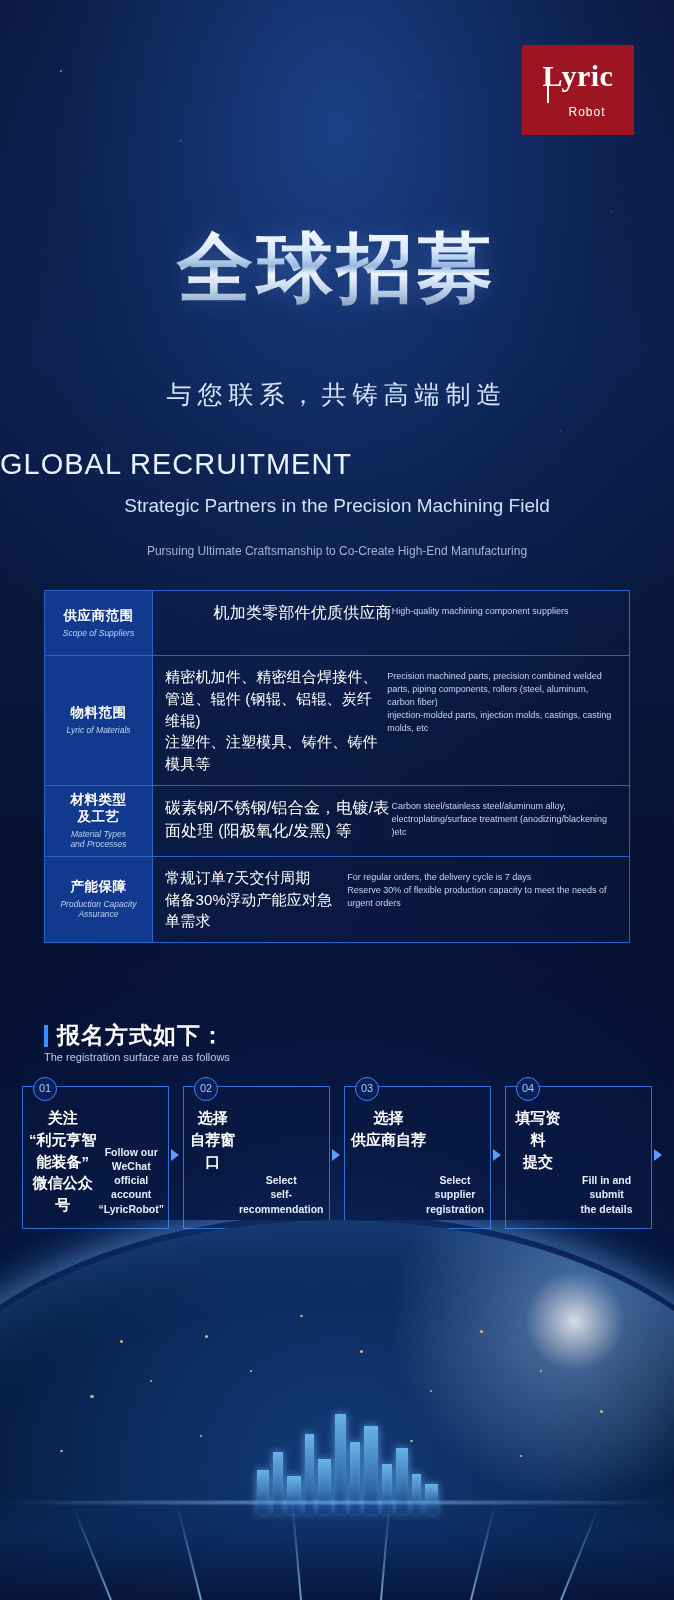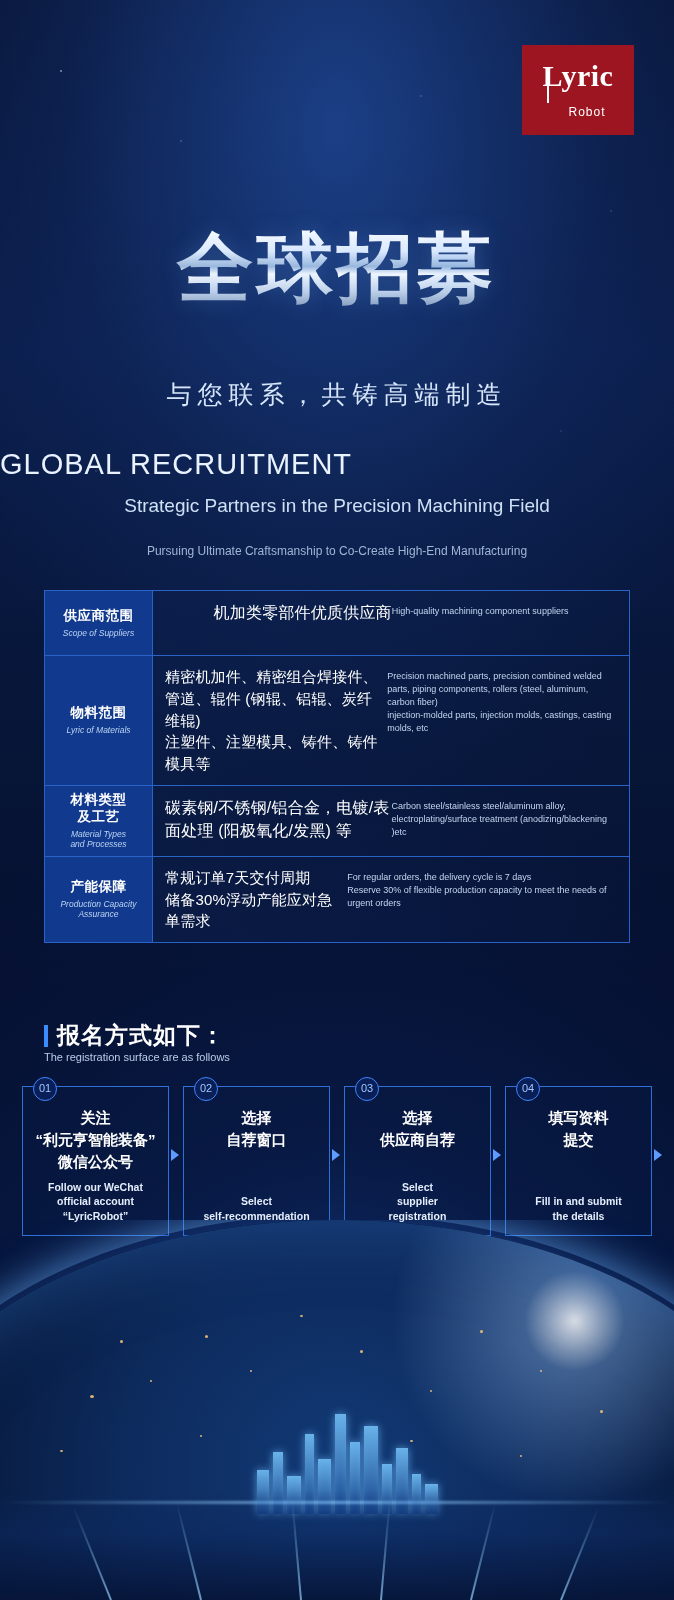--- a/index.html
+++ b/index.html
@@ -240,21 +240,21 @@
     position: relative;
     border: 1px solid #2f6fd8;
     flex: 1;
     margin-right: 14px;
     padding: 16px 4px 12px;
     box-sizing: border-box;
     text-align: center;
     background: rgba(9,26,70,0.35);
     min-height: 128px;
     display: flex;
-    flex-direction: column;
+    flex-direction: row;
     justify-content: center;
   }
   .step:last-child { margin-right: 0; }
   .step .num {
     position: absolute;
     top: -10px;
     left: 10px;
     background: #0a1f57;
     border: 1px solid #3f86ff;
     border-radius: 50%;

